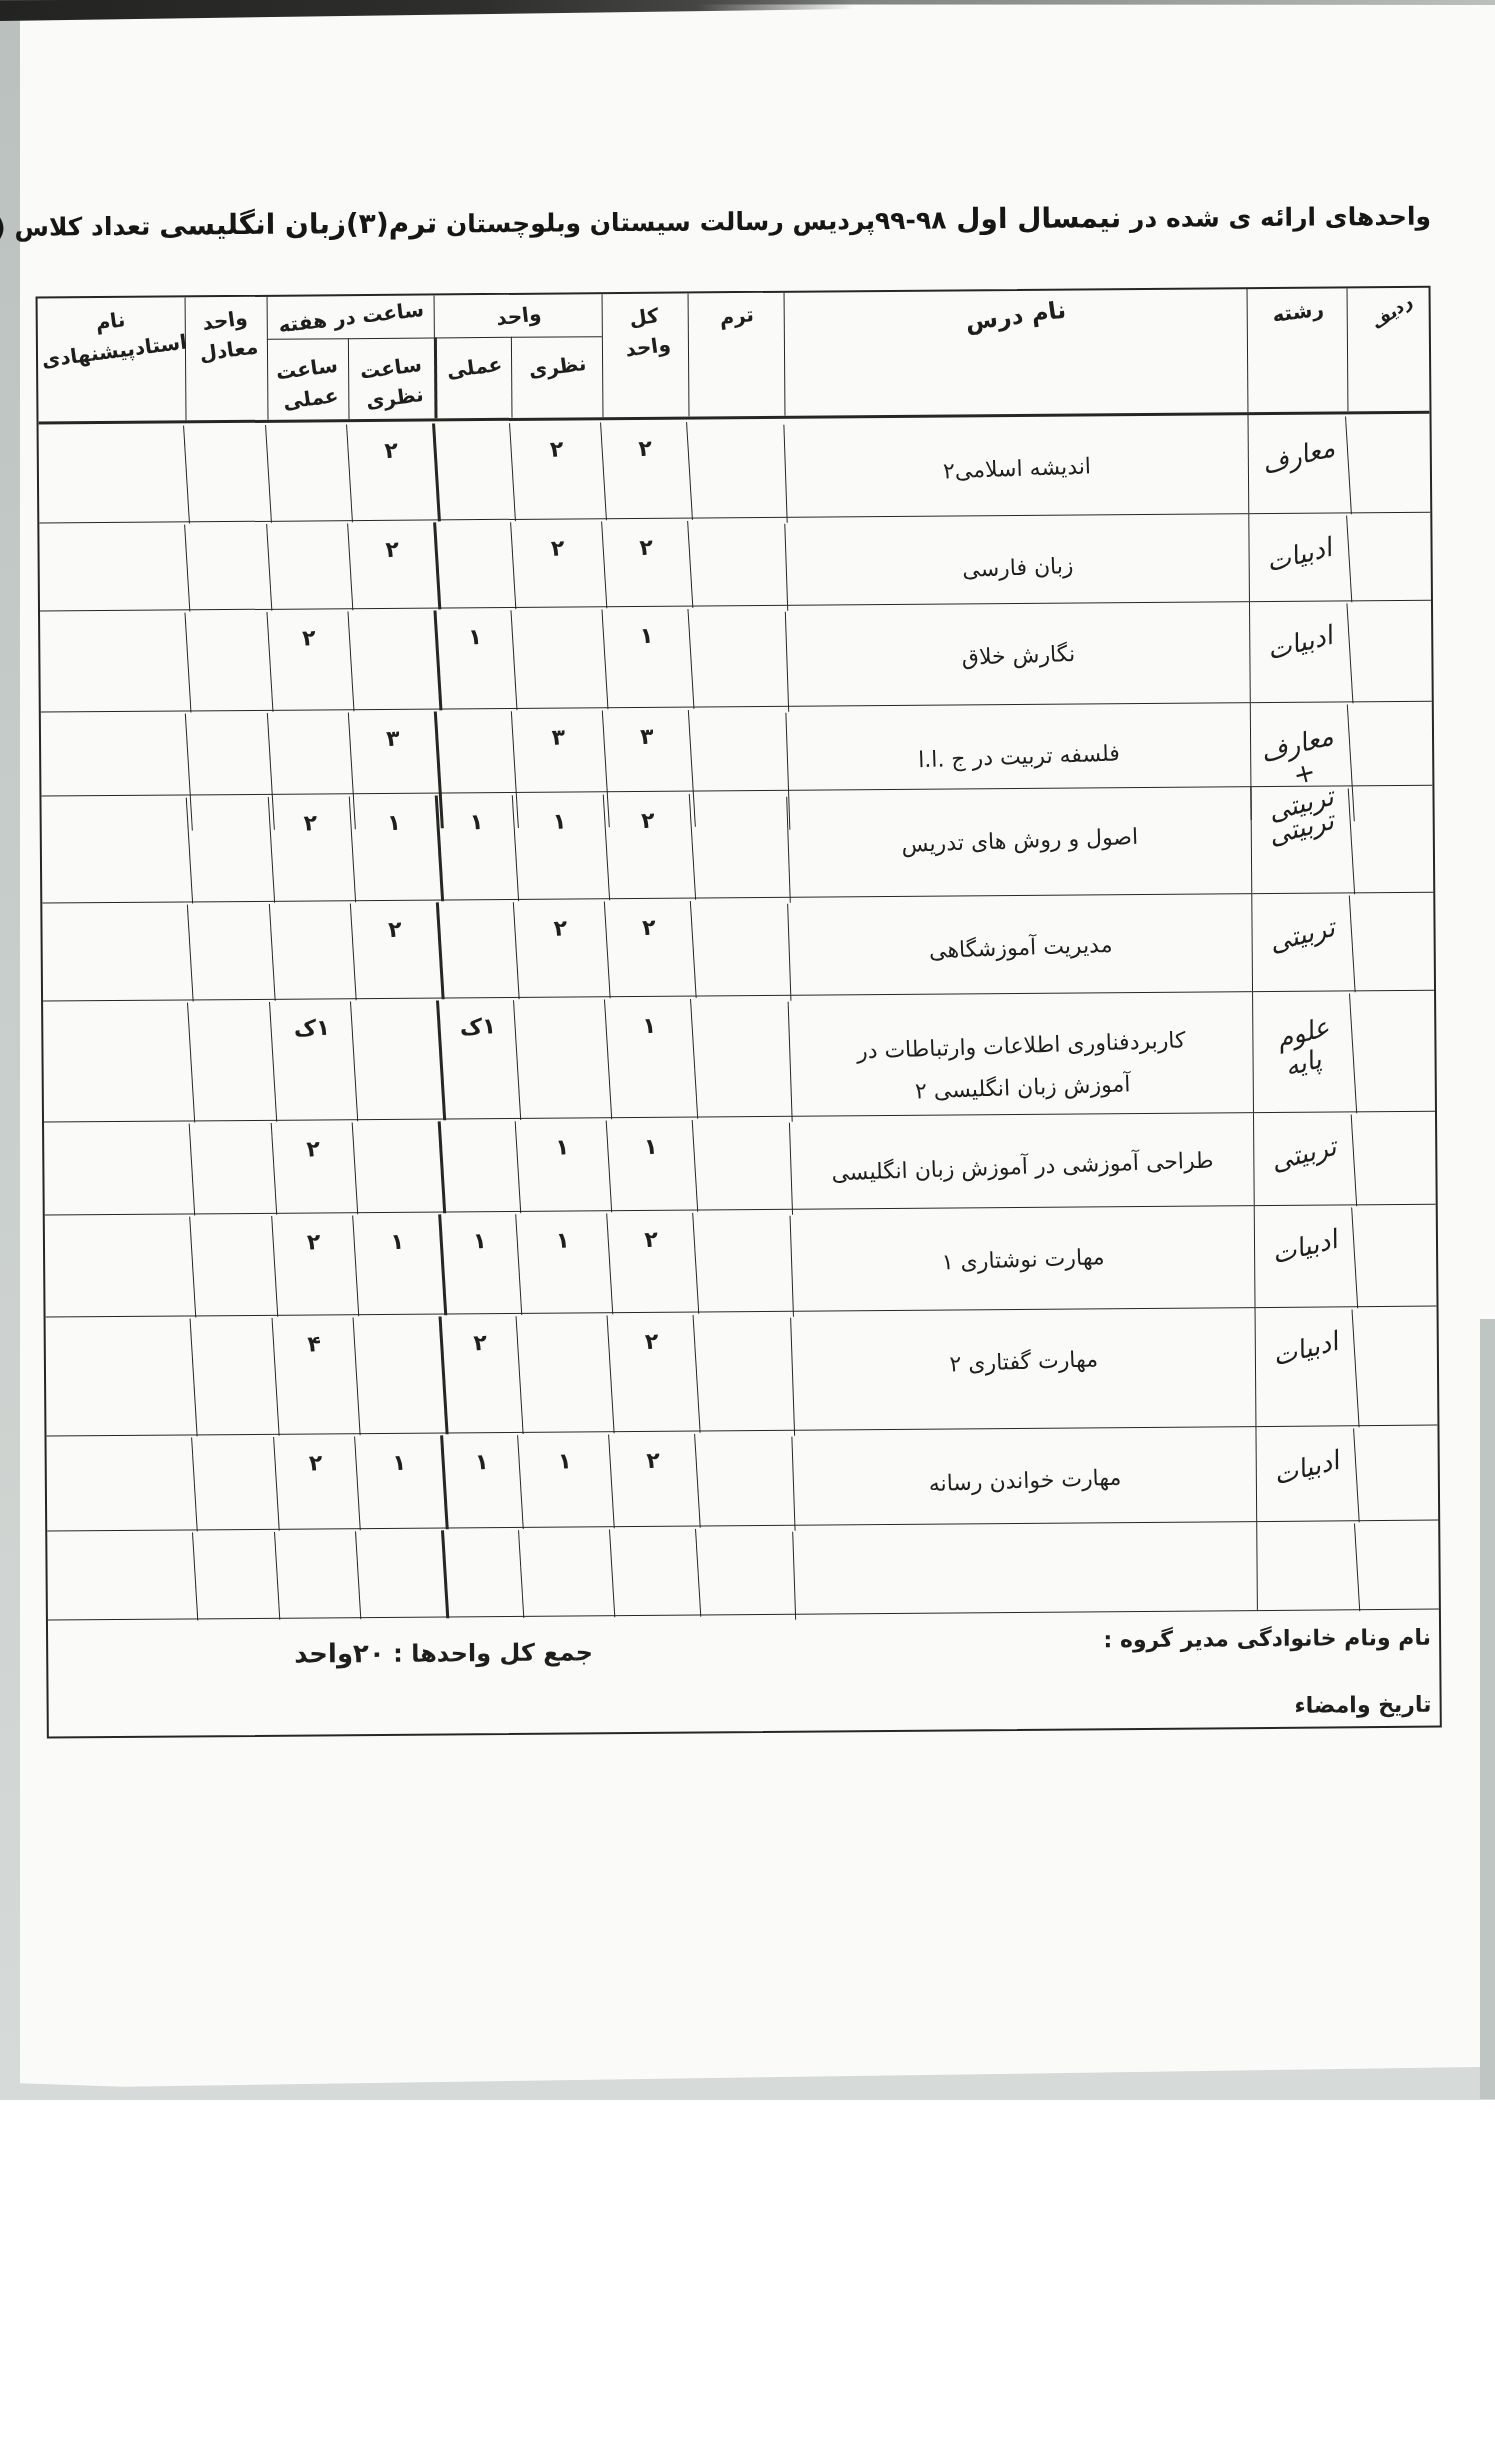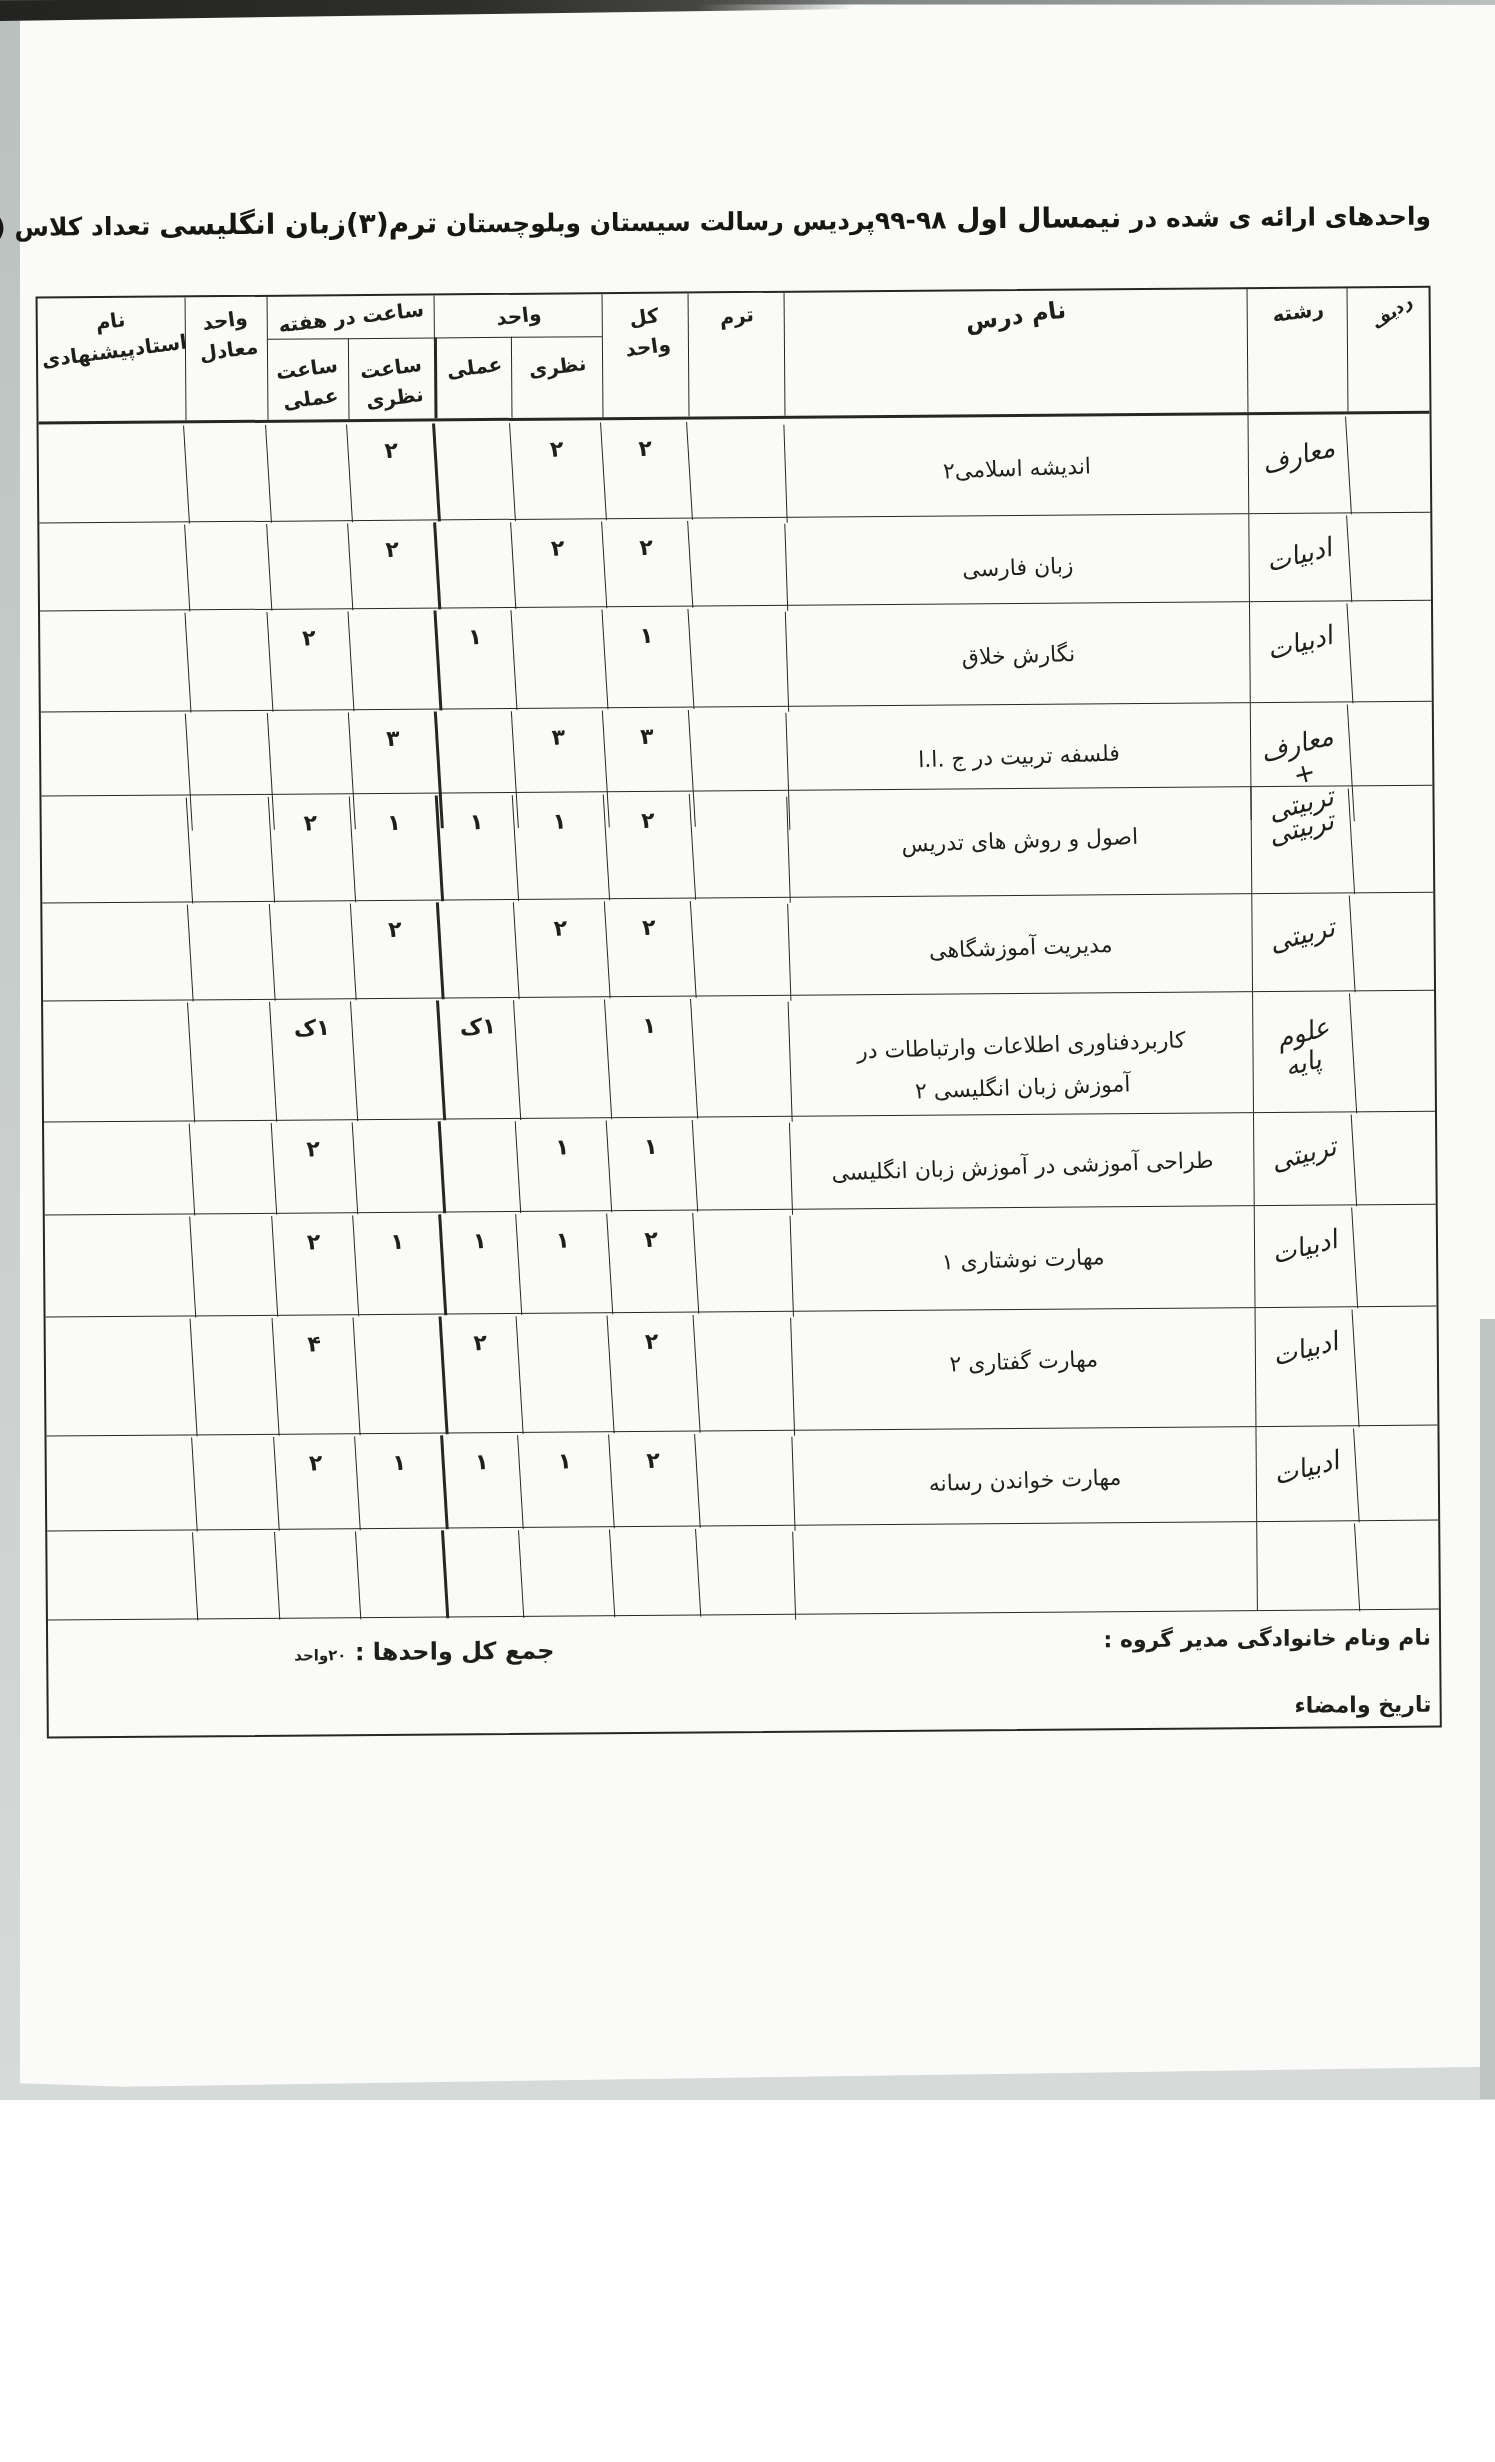--- a/index.html
+++ b/index.html
@@ -49,21 +49,21 @@
   .c-num{font-size:22px;font-weight:bold;padding-top:16.4px;transform:rotate(-3deg);}
   .c-amali{border-left-width:3.5px;}
   .c-name{font-size:22px;padding-top:30.5px;line-height:1.95;transform:rotate(-1.5deg);}
   .c-reshte{font-size:26px;font-style:italic;padding-top:27px;line-height:1.15;}
   .c-reshte .rline{transform:rotate(-14deg);}
 
   .tfoot{border-top:1.8px solid var(--ink);height:116px;position:relative;direction:rtl;}
   .foot-manager{position:absolute;right:8.2px;top:15.2px;font-size:22px;font-weight:bold;}
   .foot-date{position:absolute;right:8.2px;bottom:9.4px;font-size:22px;font-weight:bold;}
   .foot-sum{position:absolute;left:246px;top:20px;font-size:24px;font-weight:bold;direction:rtl;}
-  .foot-sum .val{font-size:15px;}
+  .foot-sum .val{font-size:26px;}
 </style>
 </head>
 <body>
 
 <div class="page">
   <div class="scan">
     <div class="paper"></div>
     <div class="top-line"></div>
     <div class="top-edge"></div>
     <div class="right-shadow"></div>

